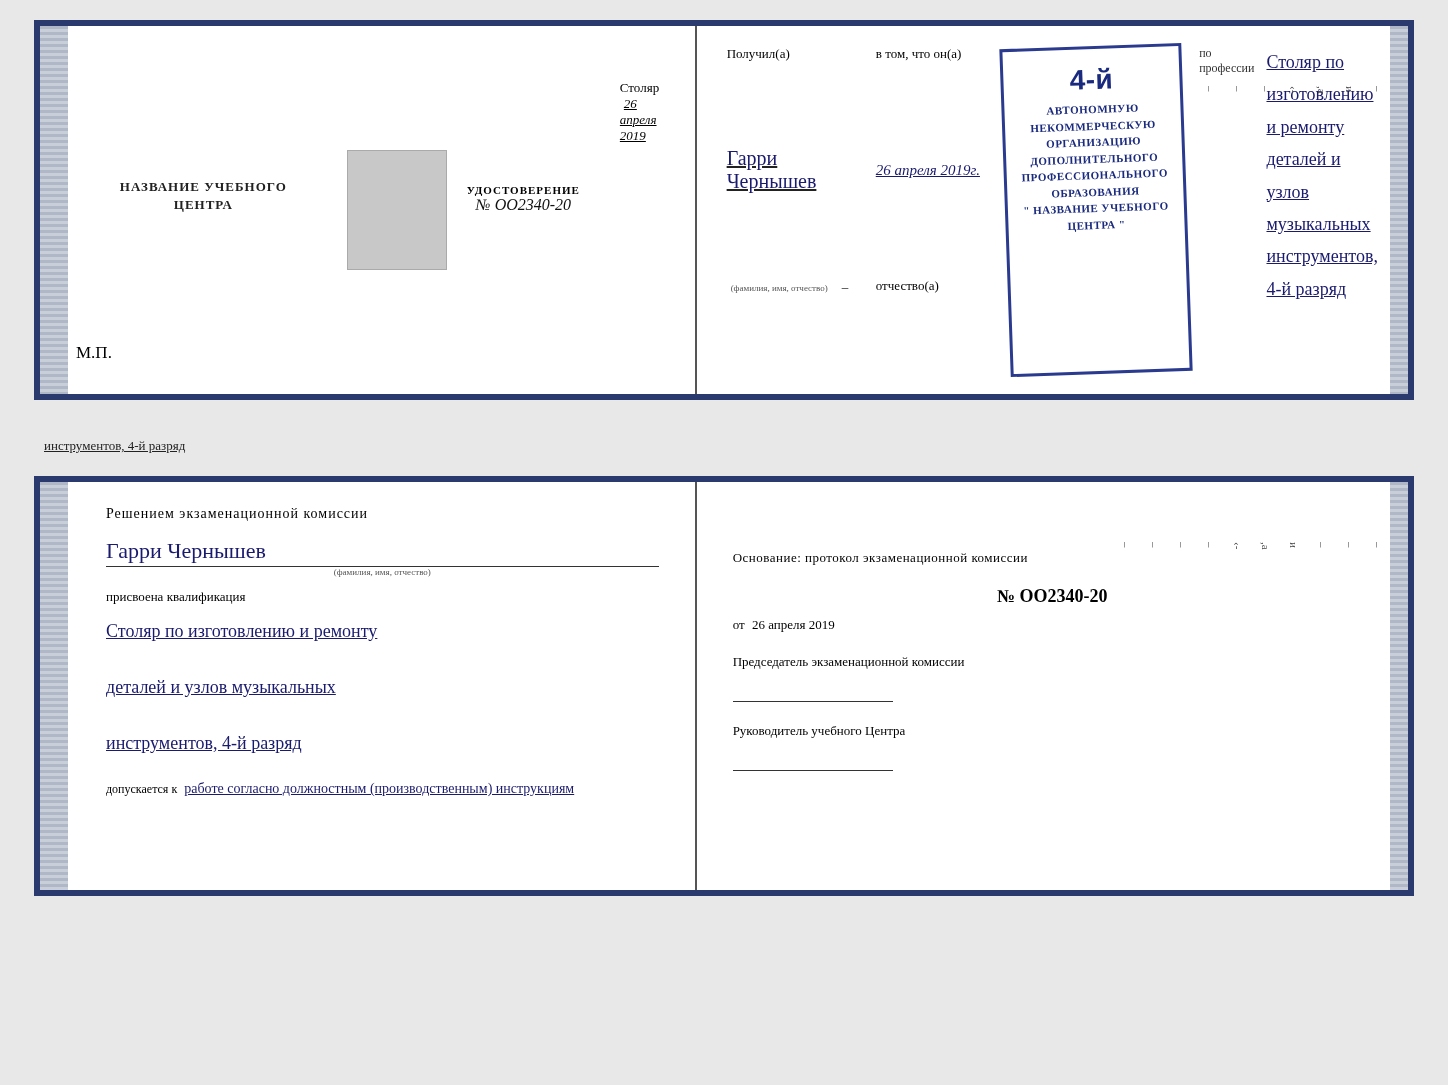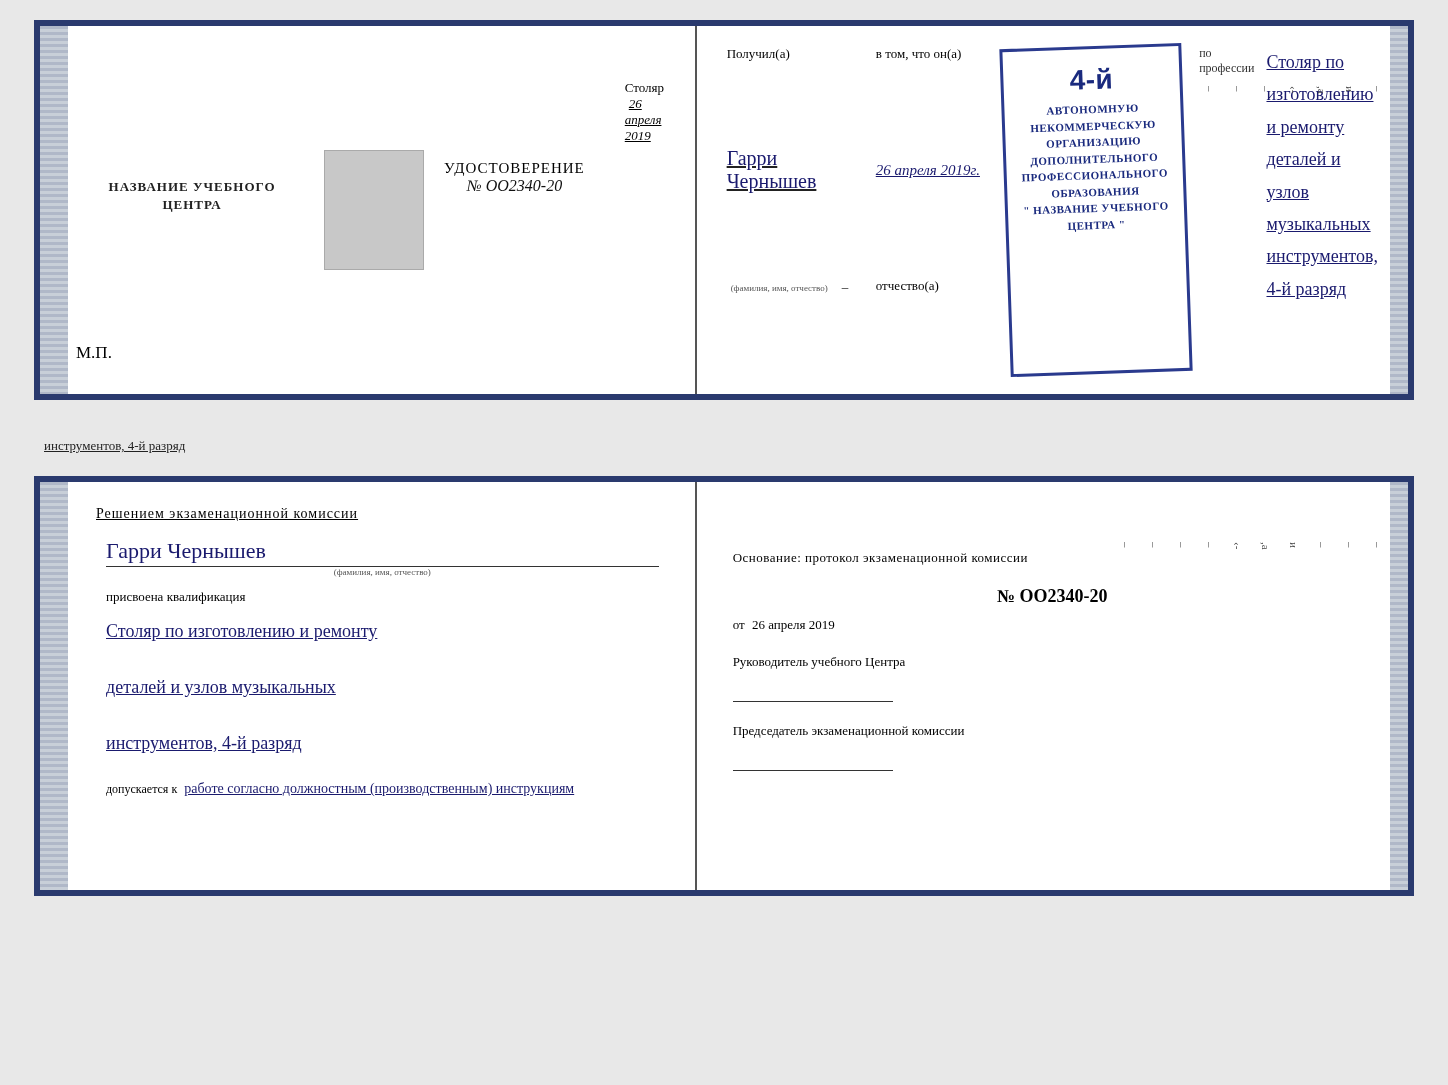--- a/index.html
+++ b/index.html
@@ -81,23 +81,24 @@
       align-self: flex-start;
       margin-left: 10px;
     }
 
     .udost-block {
       text-align: center;
       margin: 20px 0;
     }
 
     .udost-title {
-      font-size: 15px;
-      font-weight: normal;
+      font-size: 11px;
+      font-weight: bold;
       letter-spacing: 1px;
+      margin-top: 24px;
     }
 
     .udost-number {
       font-size: 16px;
       font-style: italic;
       color: #111;
     }
 
     .vydano-line {
       font-size: 13px;
@@ -379,21 +380,21 @@
 
 <div class="between-section">
   <br>
   <span style="font-size:13px; text-decoration:underline;">инструментов, 4-й разряд</span>
 </div>
 
 <div class="bottom-doc">
   <div class="texture-left"></div>
 
   <div class="bottom-left">
-    <div class="resheniem" style="margin-left:20px;text-decoration:underline;">Решением  экзаменационной  комиссии</div>
+    <div class="resheniem" style="margin-left:30px;">Решением  экзаменационной  комиссии</div>
 
     <div style="margin-left:30px; margin-bottom:0;">
       <span class="name-handwritten">Гарри Чернышев</span>
       <span class="fio-label">(фамилия, имя, отчество)</span>
     </div>
 
     <div class="prisvoena" style="margin-left:30px; margin-bottom:8px;">присвоена квалификация</div>
 
     <div style="margin-left:30px;">
       <span class="profession-lines">Столяр по изготовлению и ремонту</span>
@@ -410,29 +411,29 @@
   <div class="bottom-right">
     <div class="osnovanie">Основание:  протокол  экзаменационной  комиссии</div>
 
     <div class="protocol-number">№  OO2340-20</div>
 
     <div class="ot-date">
       <span>от</span>
       <span style="margin-left:4px;">26 апреля 2019</span>
     </div>
 
+    <div>
+      <div class="role-label">Председатель экзаменационной комиссии</div>
+      <span class="signature-line"></span>
+    </div>
+
     <div style="margin-top:20px;">
       <div class="role-label">Руководитель учебного Центра</div>
       <span class="signature-line"></span>
     </div>
-
-    <div>
-      <div class="role-label">Председатель экзаменационной комиссии</div>
-      <span class="signature-line"></span>
-    </div>
   </div>
 
   <div class="texture-bottom-right"></div>
 
   <div style="position:absolute; right:24px; top:60px; writing-mode:vertical-rl; font-size:11px; color:#444; display:flex; flex-direction:column; gap:16px;">
     <span>–</span>
     <span>–</span>
     <span>–</span>
     <span>и</span>
     <span>,а</span>

